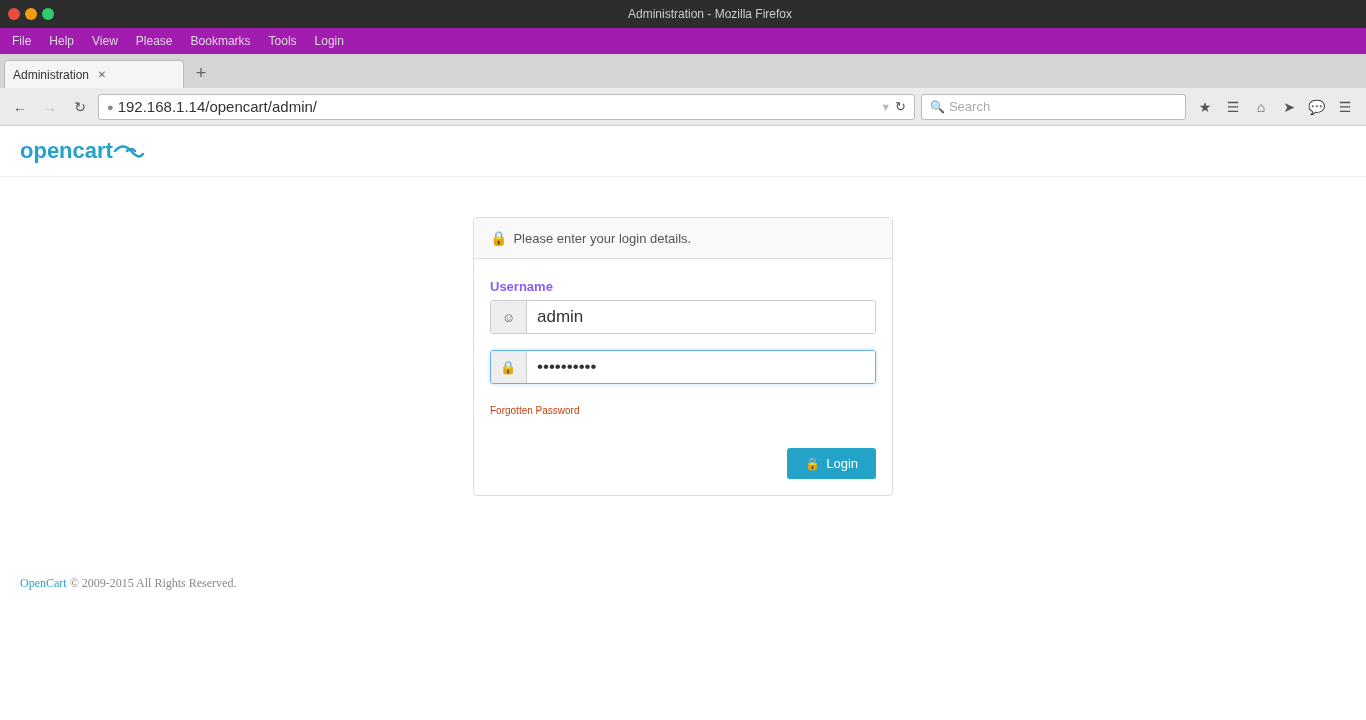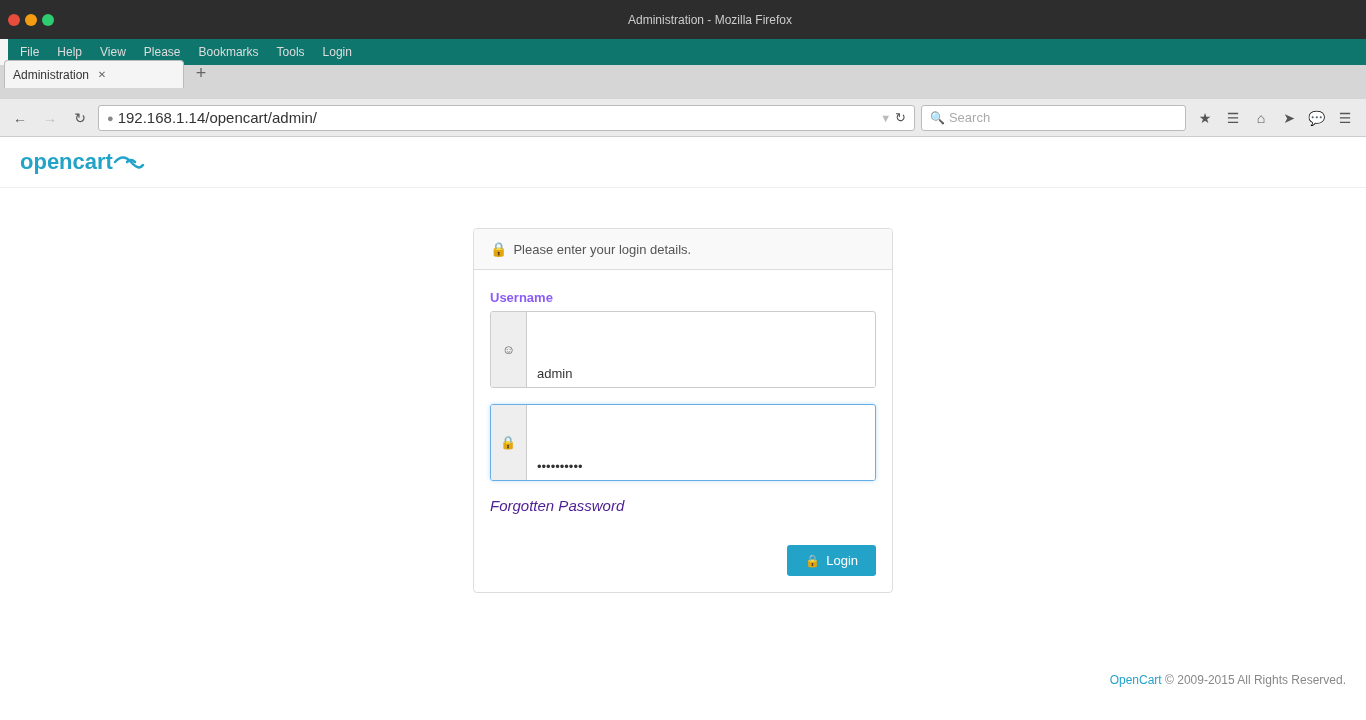--- a/index.html
+++ b/index.html
@@ -1,21 +1,21 @@
 <!DOCTYPE html>
 <html><head>
   <meta charset="utf-8">
   <style>
     * { margin: 0; padding: 0; box-sizing: border-box; }
     body { font-family: Arial, sans-serif; background: #f5f5f5; width: 1366px; height: 720px; overflow: hidden; }
 
     
     .titlebar {
       background: #2d2d2d;
-      height: 39px;
+      height: 28px;
       display: flex;
       align-items: center;
       padding: 0 8px;
       gap: 8px;
     }
     .titlebar-buttons {
       display: flex;
       gap: 5px;
     }
     .tb-btn {
@@ -26,43 +26,42 @@
     .tb-max { background: #2ecc71; }
     .titlebar-title {
       color: #ccc;
       font-size: 12px;
       flex: 1;
       text-align: center;
     }
 
     
     .menubar {
-      background: #0f766e;
+      background: #a21caf;
       height: 26px;
       display: flex;
       align-items: center;
       padding: 0 4px;
       gap: 2px;
-      margin-left: 8px;
     }
     .menubar-item {
       color: #ddd;
       font-size: 12px;
       padding: 2px 8px;
       cursor: pointer;
       border-radius: 3px;
     }
 
     
     .tabbar {
       background: #d6d6d6;
       height: 34px;
       display: flex;
       align-items: flex-end;
-      padding: 0 0 11px 4px;
+      padding: 0 0 0 4px;
     }
     .tab {
       background: #f5f5f5;
       border: 1px solid #bbb;
       border-bottom: none;
       border-radius: 4px 4px 0 0;
       height: 28px;
       display: flex;
       align-items: center;
       padding: 0 8px;
@@ -211,31 +210,29 @@
       align-items: center;
       justify-content: center;
       color: #555;
       font-size: 13px;
     }
     .form-input {
       flex: 1;
       border: none;
       outline: none;
       padding: 6px 10px;
-      font-size: 13px;
+      font-size: 17px;
       color: #333;
       background: white;
-      margin-top: 48px;
     }
     .forgotten-link {
-      font-size: 15px;
-      color: #4c1d95;
+      font-size: 10px;
+      color: #c2410c;
       text-decoration: none;
       cursor: pointer;
-      font-style: italic;
     }
     .login-footer {
       padding: 10px 16px 16px;
       display: flex;
       justify-content: flex-end;
     }
     .login-btn {
       background: #23a3c8;
       color: white;
       border: none;
@@ -243,25 +240,26 @@
       padding: 8px 18px;
       font-size: 13px;
       cursor: pointer;
       display: flex;
       align-items: center;
       gap: 6px;
     }
 
     
     .page-footer {
-      text-align: right;
+      text-align: left;
       padding: 20px;
       font-size: 12px;
       color: #888;
       margin-top: 40px;
+      font-family: Liberation Serif, serif;
     }
     .page-footer a {
       color: #23a3c8;
       text-decoration: none;
     }
   </style>
 </head>
 <body>
 
 <div class="titlebar">

